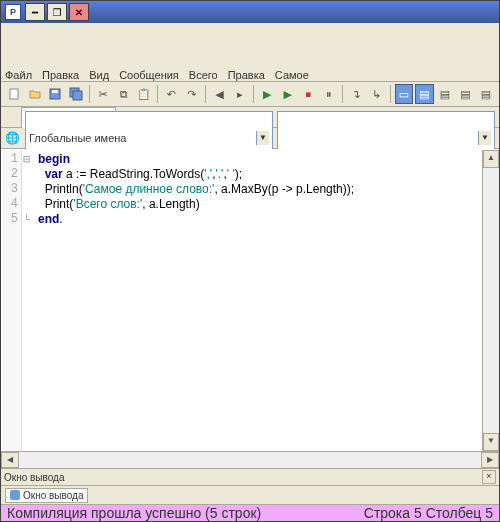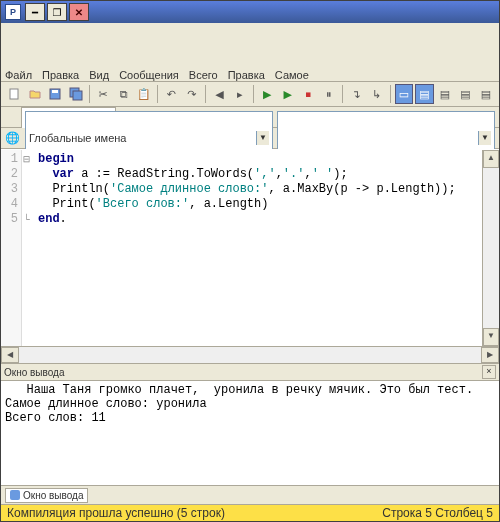--- a/index.html
+++ b/index.html
@@ -154,21 +154,21 @@
     border-right: 1px solid #ddd;
     text-align: right;
     font-family: "Courier New", monospace;
     font-size: 12px;
     color: #aaa;
     padding-top: 2px;
   }
   .gutter div { padding-right: 3px; height: 15px; line-height: 15px; }
   .code {
     flex: 1;
-    font-family: Liberation Mono, monospace;
+    font-family: Liberation Sans, sans-serif;
     font-size: 12px;
     color: #000;
     padding: 2px 0 0 4px;
     white-space: pre;
     overflow: hidden;
   }
   .code .line { height: 15px; line-height: 15px; }
   .kw { color: #000080; font-weight: bold; }
   .str { color: #008080; }
   .fold {
@@ -264,26 +264,26 @@
   .bottom-tabs .bt.active {
     background: #fff;
     border: 1px solid #aca899;
   }
   .bottom-tabs .bicon {
     width: 10px; height: 10px;
     border-radius: 2px;
   }
   .statusbar {
     height: 16px;
-    background: #fde047;
+    background: #f0abfc;
     display: flex;
     align-items: center;
     justify-content: space-between;
     padding: 0 6px;
-    font-size: 12px;
+    font-size: 14px;
     color: #333;
   }
 </style>
 </head>
 <body>
 
 <div class="window">
 
   <div class="titlebar">
     <div class="icon">P</div>
@@ -396,23 +396,20 @@
     <div class="sb-btn">◀</div>
     <div class="sb-track"></div>
     <div class="sb-btn">▶</div>
   </div>
 
   <div class="output-header">
     <span>Окно вывода</span>
     <span class="closex">×</span>
   </div>
 
-  <div class="output" id="output-area">   Наша Таня громко плачет,  уронила в речку мячик. Это был тест.
-Самое длинное слово: уронила
-Всего слов: 11</div>
 
   <div class="bottom-tabs">
     <div class="bt active">
       <span class="bicon" style="background:#6a9ae0"></span>
       <span>Окно вывода</span>
     </div>
   </div>
 
   <div class="statusbar">
     <span>Компиляция прошла успешно (5 строк)</span>

